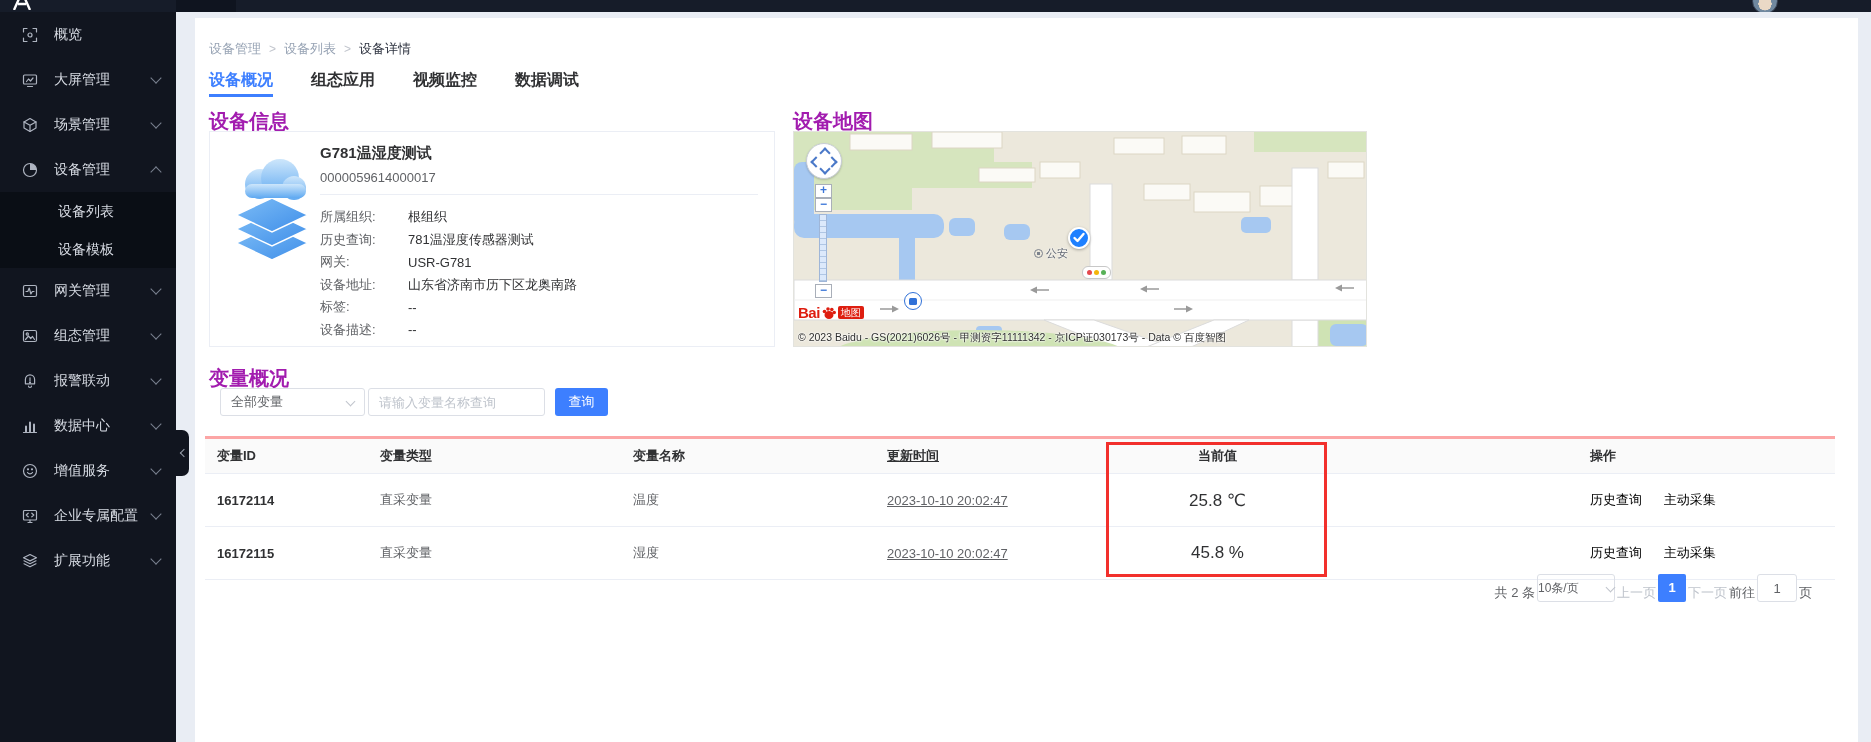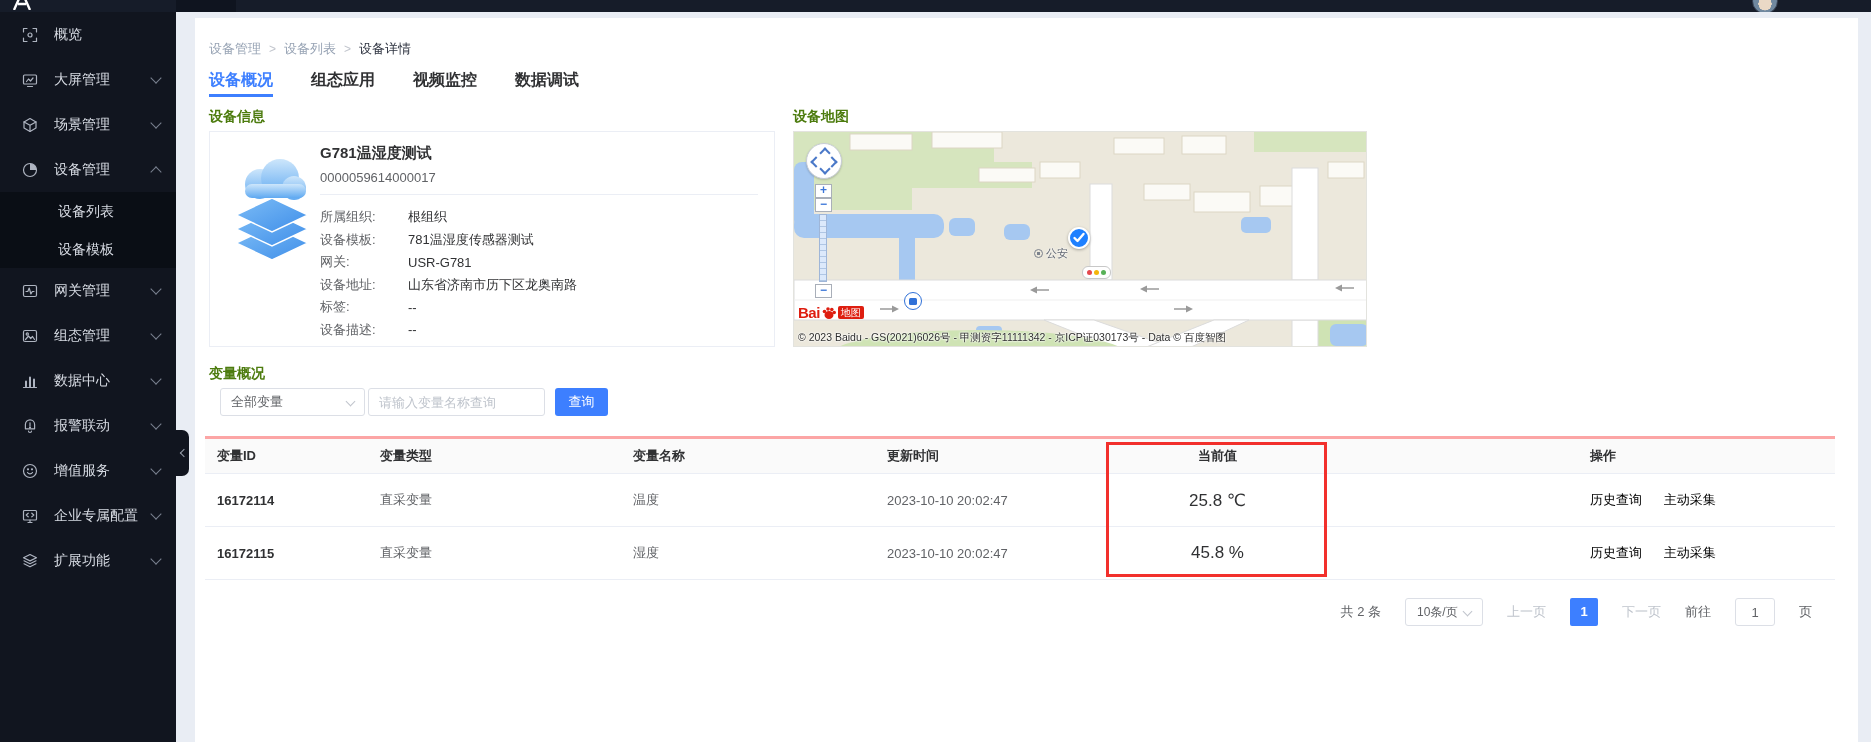--- a/index.html
+++ b/index.html
@@ -31,21 +31,21 @@
   .card{position:absolute;left:195px;top:18px;width:1663px;height:724px;background:#fff;}
 
   .breadcrumb{position:absolute;left:14px;top:22px;font-size:13px;color:#97A3B4;display:flex;gap:8px;align-items:center;}
   .breadcrumb .sep{color:#C0C4CC;font-size:12px;}
   .breadcrumb .current{color:#2E3340;}
 
   .tabs{position:absolute;left:14px;top:48px;height:31px;display:flex;}
   .tab{margin-right:38px;font-size:16px;font-weight:600;color:#303133;line-height:28px;cursor:pointer;}
   .tab.active{color:#3D7FFF;border-bottom:3px solid #3D7FFF;}
 
-  .section-title{position:absolute;font-size:14px;font-weight:bold;color:#4d7c0f;}
+  .section-title{position:absolute;font-size:20px;font-weight:bold;color:#a21caf;}
 
   
   .info-card{position:absolute;left:14px;top:113px;width:566px;height:216px;border:1px solid #EBEEF5;box-sizing:border-box;}
   .device-img{position:absolute;left:20px;top:24px;width:84px;height:104px;}
   .dev-name{position:absolute;left:110px;top:12px;font-size:15px;font-weight:bold;color:#303133;}
   .dev-id{position:absolute;left:110px;top:38px;font-size:13px;color:#606266;}
   .dev-divider{position:absolute;left:110px;right:16px;top:62px;border-top:1px solid #EBEEF5;}
   .dev-fields{position:absolute;left:110px;right:16px;top:74px;}
   .f-row{display:flex;height:22.5px;align-items:center;font-size:13px;}
   .f-label{width:88px;color:#606266;flex:none;}
@@ -97,35 +97,35 @@
        border-radius:3px;font-size:13px;cursor:pointer;font-family:inherit;}
 
   
   .vtable{position:absolute;left:10px;top:418px;width:1630px;}
   .thead{display:flex;height:34px;align-items:center;background:#FAFAFA;border-top:3px solid #fca5a5;
        border-bottom:1px solid #EBEEF5;font-size:13px;font-weight:bold;color:#303133;}
   .tr{display:flex;height:52px;align-items:center;border-bottom:1px solid #EBEEF5;font-size:13px;color:#606266;}
   .c1{width:175px;padding-left:12px;box-sizing:border-box;}
   .c2{width:253px;}
   .c3{width:254px;}
-  .c4{width:218px;}
+  .c4{width:218px;text-decoration:underline;}
   .c5{width:225px;text-align:center;}
   .c6{flex:1;padding-left:260px;box-sizing:border-box;}
   .id-cell{font-weight:600;color:#303133;}
   .value-cell{font-size:17px;color:#303133;}
   .actions a{color:#000000;text-decoration:none;margin-right:18px;cursor:pointer;}
 
   .red-box{position:absolute;left:1106px;top:442px;width:221px;height:135px;border:3px solid #F2302C;
        box-sizing:border-box;z-index:8;pointer-events:none;}
 
   
-  .pagination{position:absolute;right:46px;top:580px;height:28px;display:flex;align-items:center;gap:24px;
+  .pagination{position:absolute;right:46px;top:556px;height:28px;display:flex;align-items:flex-end;gap:2px;
        font-size:13px;color:#606266;}
   .psize{width:78px;height:28px;border:1px solid #DCDFE6;border-radius:3px;box-sizing:border-box;display:flex;
-       align-items:center;padding:0 11px;font-size:12px;color:#606266;cursor:pointer;}
+       align-items:center;padding:0 0;font-size:12px;color:#606266;cursor:pointer;}
   .pg-dis{color:#BFC4CC;cursor:default;}
   .pg-cur{width:28px;height:28px;background:#3D7FFF;color:#fff;border-radius:2px;text-align:center;line-height:28px;
        font-weight:bold;cursor:pointer;}
   .goto-input{width:40px;height:28px;border:1px solid #DCDFE6;border-radius:3px;box-sizing:border-box;text-align:center;
        font-size:13px;color:#606266;outline:none;font-family:inherit;}
 </style>
 </head>
 <body>
 
 <div class="screen">
@@ -186,34 +186,34 @@
       <svg viewBox="0 0 16 16" fill="none" stroke="currentColor" stroke-width="1.2" stroke-linecap="round" stroke-linejoin="round">
           <rect x="1.5" y="2.5" width="13" height="11" rx="1.5"></rect>
           <circle cx="5.3" cy="6" r="1.1"></circle>
           <path d="M3.5 11.5l3-3.5 2.2 2.5 1.8-2 2 3"></path>
         </svg>
       <span class="nav-label">组态管理</span>
       <i class="chev"></i>
     </div>
     <div class="nav-item">
       <svg viewBox="0 0 16 16" fill="none" stroke="currentColor" stroke-width="1.2" stroke-linecap="round" stroke-linejoin="round">
-          <path d="M1.5 14.5h13"></path>
-          <path d="M4 13.5V8.5M8 13.5v-9M12 13.5V6.5" stroke-width="2"></path>
-        </svg>
-      <span class="nav-label">数据中心</span>
-      <i class="chev"></i>
-    </div>
-    <div class="nav-item">
-      <svg viewBox="0 0 16 16" fill="none" stroke="currentColor" stroke-width="1.2" stroke-linecap="round" stroke-linejoin="round">
           <path d="M8 1.8a4.6 4.6 0 0 1 4.6 4.6v4.4H3.4V6.4A4.6 4.6 0 0 1 8 1.8z"></path>
           <path d="M8 4.8v3.2"></path>
           <circle cx="8" cy="9.6" r=".5" fill="currentColor"></circle>
           <path d="M6.5 13a1.5 1.5 0 0 0 3 0"></path>
         </svg>
       <span class="nav-label">报警联动</span>
+      <i class="chev"></i>
+    </div>
+    <div class="nav-item">
+      <svg viewBox="0 0 16 16" fill="none" stroke="currentColor" stroke-width="1.2" stroke-linecap="round" stroke-linejoin="round">
+          <path d="M1.5 14.5h13"></path>
+          <path d="M4 13.5V8.5M8 13.5v-9M12 13.5V6.5" stroke-width="2"></path>
+        </svg>
+      <span class="nav-label">数据中心</span>
       <i class="chev"></i>
     </div>
     <div class="nav-item">
       <svg viewBox="0 0 16 16" fill="none" stroke="currentColor" stroke-width="1.2" stroke-linecap="round" stroke-linejoin="round">
           <circle cx="8" cy="8" r="6.5"></circle>
           <path d="M5.5 9.5a3 3 0 0 0 5 0"></path>
           <circle cx="6" cy="6.3" r=".5" fill="currentColor"></circle>
           <circle cx="10" cy="6.3" r=".5" fill="currentColor"></circle>
         </svg>
       <span class="nav-label">增值服务</span>
@@ -286,21 +286,21 @@
       </svg>
       <div class="dev-name">G781温湿度测试</div>
       <div class="dev-id">0000059614000017</div>
       <div class="dev-divider"></div>
       <div class="dev-fields">
         <div class="f-row">
             <span class="f-label">所属组织:</span>
             <span class="f-value">根组织</span>
           </div>
         <div class="f-row">
-            <span class="f-label">设备模板:</span>
+            <span class="f-label">历史查询:</span>
             <span class="f-value">781温湿度传感器测试</span>
           </div>
         <div class="f-row">
             <span class="f-label">网关:</span>
             <span class="f-value">USR-G781</span>
           </div>
         <div class="f-row">
             <span class="f-label">设备地址:</span>
             <span class="f-value">山东省济南市历下区龙奥南路</span>
           </div>

